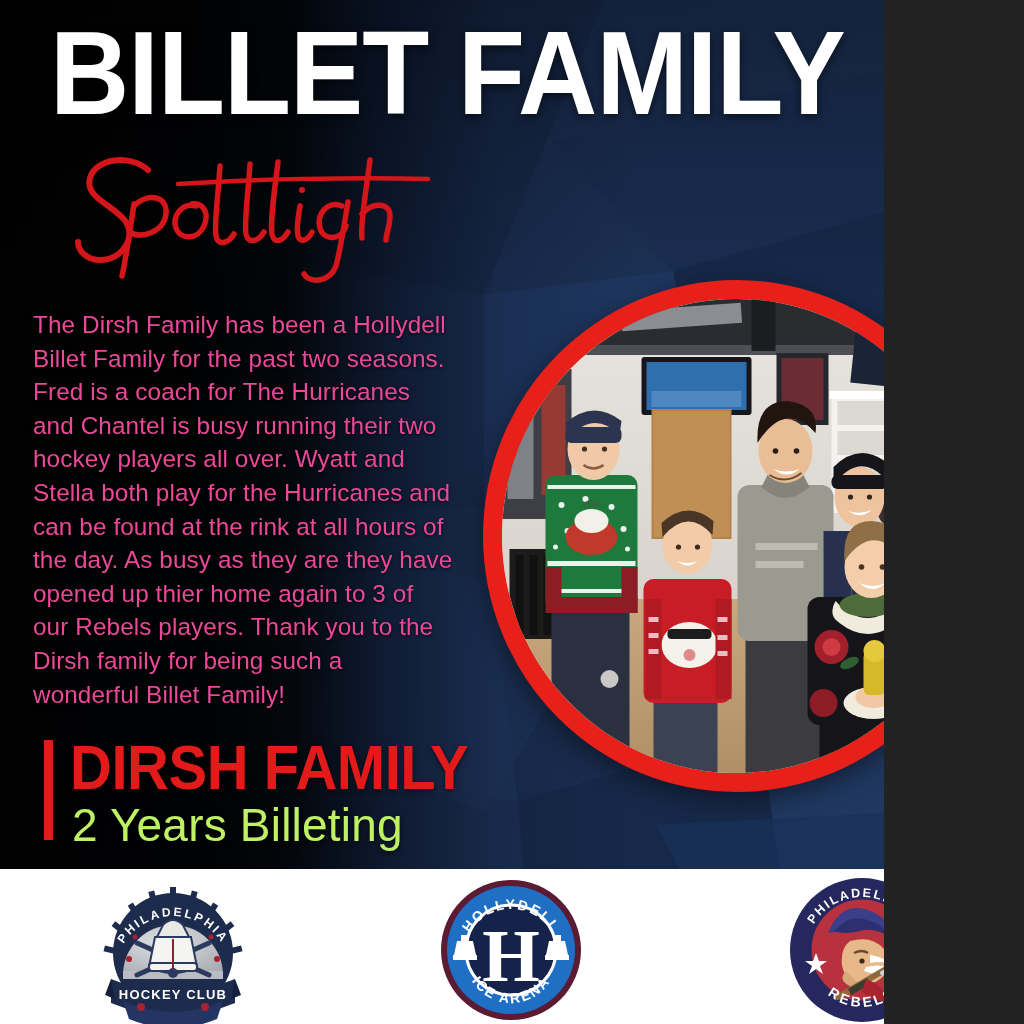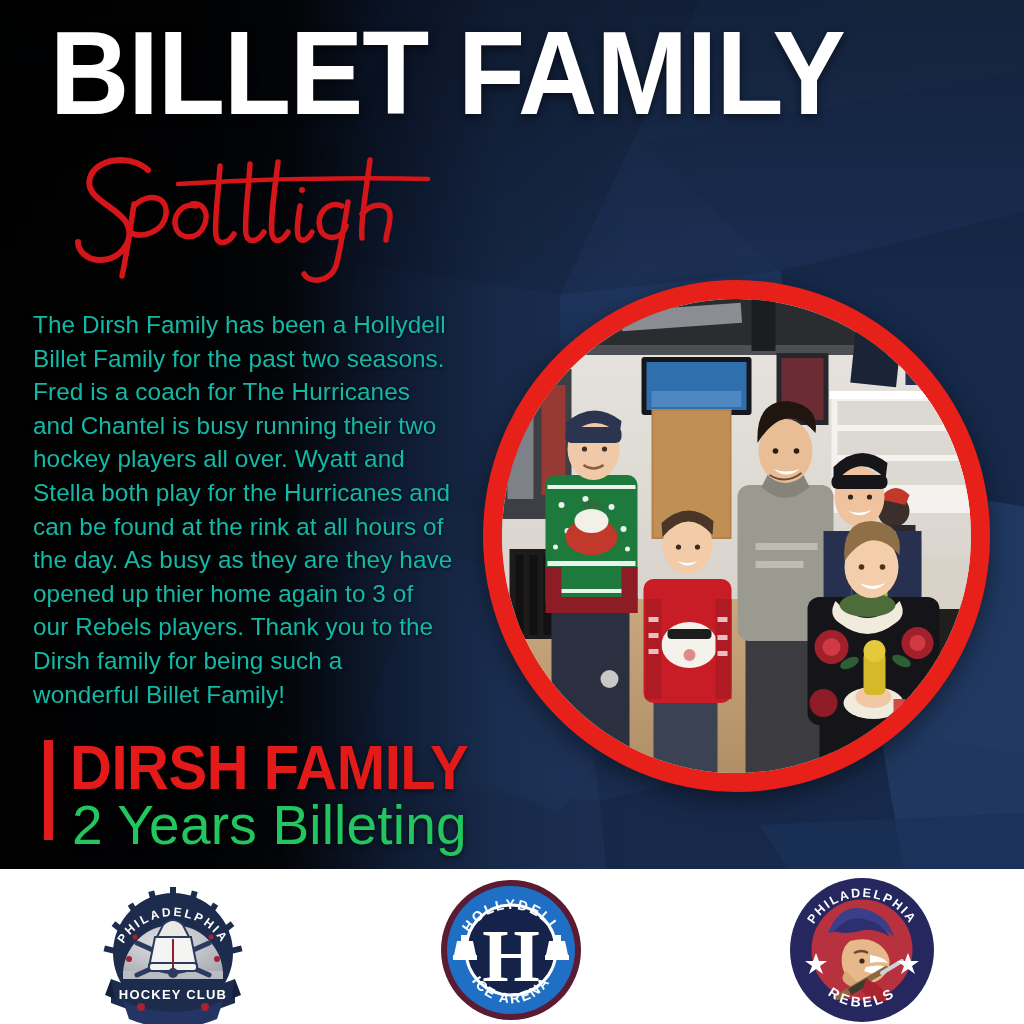--- a/index.html
+++ b/index.html
@@ -1,17 +1,17 @@
 <!DOCTYPE html>
 <html><head>
 <meta charset="utf-8">
 <style>
   html,body{margin:0;padding:0;background:#222;}
   #poster{
-    position:relative;width:1024px;height:1024px;overflow:hidden;
+    position:relative;width:884px;height:1024px;overflow:hidden;
     font-family:"Liberation Sans","DejaVu Sans",sans-serif;
     background:#1b3158;
   }
 
   
   .bg-poly{position:absolute;inset:0;width:100%;height:100%;display:block;}
 
   
   .vignette-left{
     position:absolute;left:0;top:0;width:640px;height:869px;
@@ -42,21 +42,21 @@
     white-space:nowrap;
   }
 
   
   .script-wrap{position:absolute;left:60px;top:148px;width:400px;height:130px;}
   .script-wrap svg{overflow:visible;}
 
   
   .body-copy{
     position:absolute;left:33px;top:308px;width:420px;
-    color:#14b8a6;font-size:24.3px;line-height:33.6px;
+    color:#ec4899;font-size:24.3px;line-height:33.6px;
     font-weight:400;letter-spacing:0.1px;
     text-shadow:0 1px 3px rgba(0,0,0,0.8);
     white-space:pre-wrap;
   }
 
   
   .caption{position:absolute;left:44px;top:736px;width:430px;height:112px;text-align:right;}
   .caption .bar{
     position:absolute;left:0;top:4px;width:9px;height:100px;background:#e01b1b;
     border-radius:1px;
@@ -64,21 +64,21 @@
   .caption .fam{
     position:absolute;left:26px;top:0px;
     color:#e21a1a;
     font-family:"Liberation Sans Narrow","Liberation Sans",sans-serif;
     font-weight:bold;font-size:63px;line-height:62px;letter-spacing:-0.5px;
     transform:scaleX(0.92);transform-origin:left top;
     text-shadow:0 2px 6px rgba(0,0,0,0.6);white-space:nowrap;
   }
   .caption .years{
     position:absolute;left:28px;top:65px;
-    color:#22c55e;font-size:55px;line-height:48px;font-weight:400;
+    color:#bef264;font-size:46px;line-height:48px;font-weight:400;
     letter-spacing:0.2px;text-shadow:0 2px 5px rgba(0,0,0,0.6);white-space:nowrap;
   }
 
   
   .photo-ring{
     position:absolute;left:483px;top:280px;width:507px;height:512px;
     border-radius:50%;
     background:#e8201a;
     box-shadow:0 8px 26px rgba(0,0,0,0.45);
     overflow:hidden;

